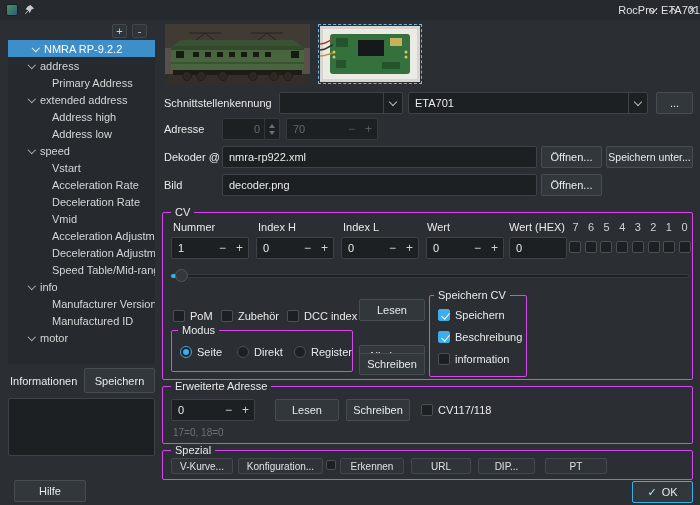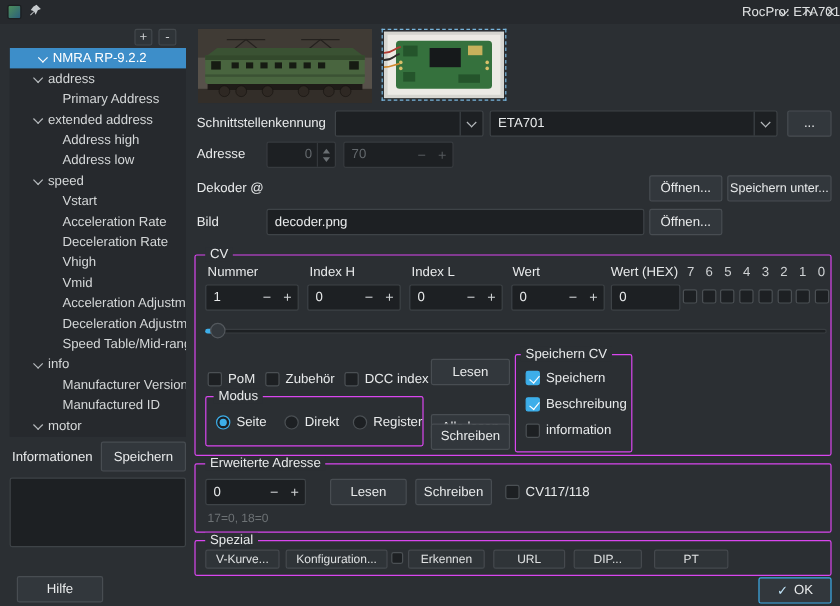--- a/index.html
+++ b/index.html
@@ -136,23 +136,20 @@
       <div class="trow lvl2">
           <span>Vstart</span>
         </div>
       <div class="trow lvl2">
           <span>Acceleration Rate</span>
         </div>
       <div class="trow lvl2">
           <span>Deceleration Rate</span>
         </div>
       <div class="trow lvl2">
-          <span>Vhigh</span>
-        </div>
-      <div class="trow lvl2">
           <span>Vmid</span>
         </div>
       <div class="trow lvl2">
           <span>Acceleration Adjustme</span>
         </div>
       <div class="trow lvl2">
           <span>Deceleration Adjustme</span>
         </div>
       <div class="trow lvl2">
           <span>Speed Table/Mid-range</span>
@@ -261,20 +258,23 @@
           <span class="tri-down"></span>
         </span>
     </div>
     <div class="spin disabled" style="left:124px; top:96px; width:92px;">
       <span class="val">70</span>
       <span class="sbtn">−</span>
       <span class="sbtn">+</span>
     </div>
 
     <span class="lbl" style="left:2px; top:129px;">Dekoder @</span>
+    <div class="field" style="left:60px; top:124px; width:315px;">
+      <span>nmra-rp922.xml</span>
+    </div>
     <div class="btn" style="left:379px; top:124px; width:61px;">Öffnen...</div>
     <div class="btn" style="left:444px; top:124px; width:87px; font-size:10.5px;">Speichern unter...</div>
 
     <span class="lbl" style="left:2px; top:157px;">Bild</span>
     <div class="field" style="left:60px; top:152px; width:315px;">
       <span>decoder.png</span>
     </div>
     <div class="btn" style="left:379px; top:152px; width:61px;">Öffnen...</div>
 
     <div class="groupbox" style="left:0; top:190px; width:531px; height:168px;">

